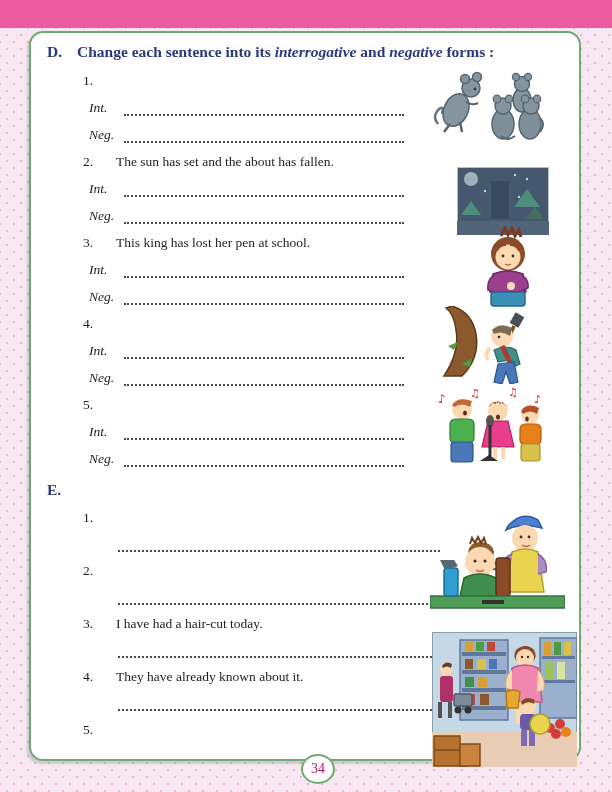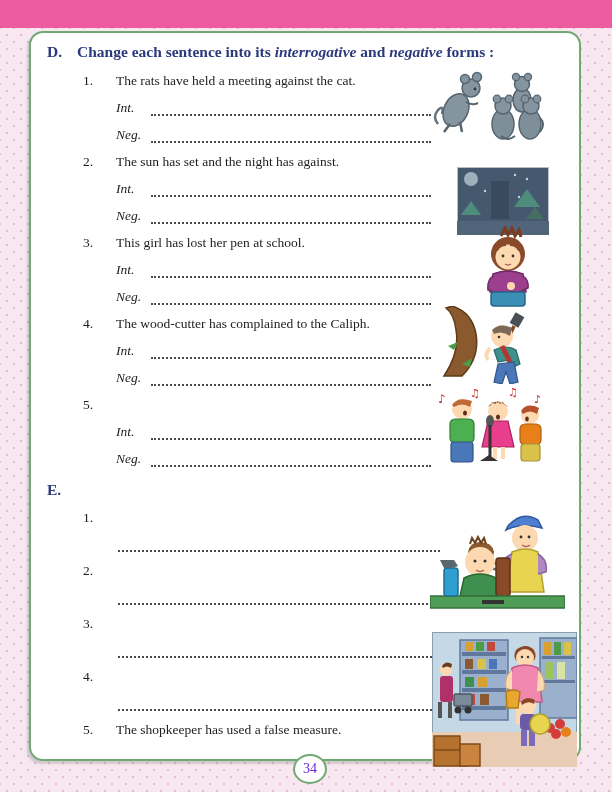--- a/index.html
+++ b/index.html
@@ -19,94 +19,92 @@
   .sec-heading{display:flex; align-items:center; height:30px; color:#2c3a7c;
         font-weight:bold; font-size:15.5px;}
   .sec-label{width:30px; margin-left:6px; flex:0 0 auto;}
   .sec-text{white-space:nowrap;}
   .sec-text em{font-style:italic;}
   .row{display:flex; align-items:center; font-size:13.5px; color:#1d1d1d;}
   .sent-row{height:27px;}
   .num{width:33px; margin-left:42px; flex:0 0 auto;}
   .ans-row{height:27px;}
   .ans-row.e-row{height:26px;}
-  .ans-label{width:35px; margin-left:75px; flex:0 0 auto; font-style:italic;}
+  .ans-label{width:35px; margin-left:48px; flex:0 0 auto; font-style:italic;}
   .dotline{height:14px; border-bottom:2px dotted #4a4a4a; flex:0 0 auto;}
   .dotline.d-line{width:280px;}
   .dotline.e-line{width:322px; margin-left:77px;}
   .d-item .sent-row{height:27px;}
   .e-gap{height:4px;}
-  #pagebadge{position:absolute; left:293px; top:754px; width:34px; height:30px;
+  #pagebadge{position:absolute; left:301px; top:754px; width:34px; height:30px;
         background:#ffffff; border:2px solid #6faa72; border-radius:50%;
         display:flex; align-items:center; justify-content:center;
-        font-size:14px; color:#6d28d9; box-sizing:border-box; z-index:5;}
+        font-size:14px; color:#be185d; box-sizing:border-box; z-index:5;}
   .illus{position:absolute; z-index:3; line-height:0;}
 </style>
 </head>
 <body>
 
 <div id="page">
   <div id="topbar"></div>
 
   <div id="contentbox">
 
     <div class="sec-heading">
       <span class="sec-label">D.</span>
       <span class="sec-text"><span>Change each sentence into its </span><em>interrogative</em><span> and </span><em>negative</em><span> forms :</span></span>
     </div>
 
     <div class="d-item">
       <div class="row sent-row">
           <span class="num">1.</span>
-          <span>The rats have held a meeting against the cat.</span>
         </div>
       <div class="row ans-row">
           <span class="ans-label">Int.</span>
           <span class="dotline d-line"></span>
         </div>
       <div class="row ans-row">
           <span class="ans-label">Neg.</span>
           <span class="dotline d-line"></span>
         </div>
     </div>
 
     <div class="d-item">
       <div class="row sent-row">
           <span class="num">2.</span>
-          <span>The sun has set and the night has against.</span>
+          <span>The sun has set and the about has fallen.</span>
         </div>
       <div class="row ans-row">
           <span class="ans-label">Int.</span>
           <span class="dotline d-line"></span>
         </div>
       <div class="row ans-row">
           <span class="ans-label">Neg.</span>
           <span class="dotline d-line"></span>
         </div>
     </div>
 
     <div class="d-item">
       <div class="row sent-row">
           <span class="num">3.</span>
-          <span>This girl has lost her pen at school.</span>
+          <span>This king has lost her pen at school.</span>
         </div>
       <div class="row ans-row">
           <span class="ans-label">Int.</span>
           <span class="dotline d-line"></span>
         </div>
       <div class="row ans-row">
           <span class="ans-label">Neg.</span>
           <span class="dotline d-line"></span>
         </div>
     </div>
 
     <div class="d-item">
       <div class="row sent-row">
           <span class="num">4.</span>
-          <span>The wood-cutter has complained to the Caliph.</span>
         </div>
       <div class="row ans-row">
           <span class="ans-label">Int.</span>
           <span class="dotline d-line"></span>
         </div>
       <div class="row ans-row">
           <span class="ans-label">Neg.</span>
           <span class="dotline d-line"></span>
         </div>
     </div>
@@ -143,37 +141,38 @@
       <div class="row sent-row">
           <span class="num">2.</span>
         </div>
       <div class="row ans-row e-row">
           <span class="dotline e-line"></span>
         </div>
     </div>
     <div class="e-item">
       <div class="row sent-row">
           <span class="num">3.</span>
+          <span>I have had a hair-cut today.</span>
         </div>
       <div class="row ans-row e-row">
           <span class="dotline e-line"></span>
         </div>
     </div>
     <div class="e-item">
       <div class="row sent-row">
           <span class="num">4.</span>
+          <span>They have already known about it.</span>
         </div>
       <div class="row ans-row e-row">
           <span class="dotline e-line"></span>
         </div>
     </div>
     <div class="e-item">
       <div class="row sent-row">
           <span class="num">5.</span>
-          <span>The shopkeeper has used a false measure.</span>
         </div>
       <div class="row ans-row e-row">
           <span class="dotline e-line"></span>
         </div>
     </div>
 
   </div>
 
   <div class="illus" style="left:430px; top:62px;">
     <svg width="115" height="85" viewBox="0 0 115 85">

